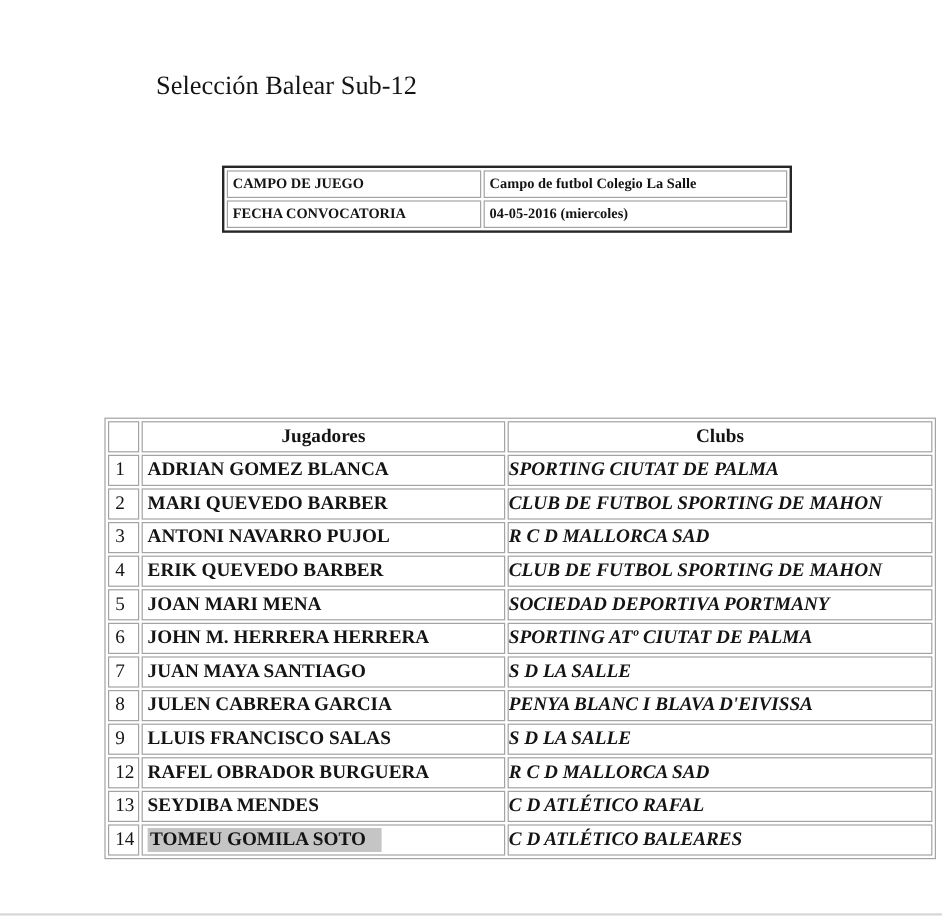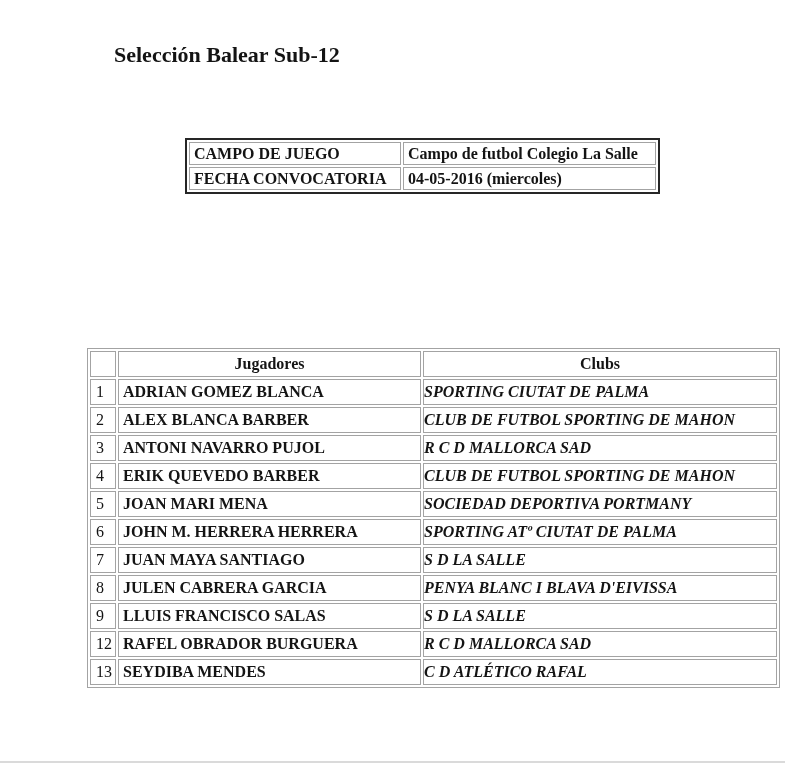--- a/index.html
+++ b/index.html
@@ -13,41 +13,41 @@
     position: relative;
     overflow: hidden;
     font-family: "Liberation Serif", "DejaVu Serif", serif;
     color: #141414;
   }
 
   .title {
     position: absolute;
     left: 114px;
     top: 42px;
-    margin: 0;
+    margin: 16px;
     font-size: 22px;
     line-height: 25px;
-    font-weight: bold;
+    font-weight: normal;
     white-space: nowrap;
   }
 
   
   .info-table {
     position: absolute;
     left: 185px;
     top: 138px;
     border-collapse: separate;
     border-spacing: 2px;
     border: 2px solid #262626;
     background: #ffffff;
   }
   .info-table td {
     border: 1px solid #a3a3a3;
     font-weight: bold;
-    font-size: 16px;
+    font-size: 12px;
     height: 21px;
     padding: 0 4px;
     white-space: pre;
     vertical-align: middle;
   }
   .info-table td.label { width: 202px; }
   .info-table td.value { width: 243px; }
 
   
   .players-table {
@@ -140,21 +140,21 @@
       </tr>
     </thead>
     <tbody>
         <tr>
           <td class="num">1</td>
           <td class="player">ADRIAN GOMEZ BLANCA</td>
           <td class="club">SPORTING CIUTAT DE PALMA</td>
         </tr>
         <tr>
           <td class="num">2</td>
-          <td class="player">ALEX BLANCA BARBER</td>
+          <td class="player">MARI QUEVEDO BARBER</td>
           <td class="club">CLUB DE FUTBOL SPORTING DE MAHON</td>
         </tr>
         <tr>
           <td class="num">3</td>
           <td class="player">ANTONI NAVARRO PUJOL</td>
           <td class="club">R C D MALLORCA SAD</td>
         </tr>
         <tr>
           <td class="num">4</td>
           <td class="player">ERIK QUEVEDO BARBER</td>
@@ -188,18 +188,23 @@
         <tr>
           <td class="num">12</td>
           <td class="player">RAFEL OBRADOR BURGUERA</td>
           <td class="club">R C D MALLORCA SAD</td>
         </tr>
         <tr>
           <td class="num">13</td>
           <td class="player">SEYDIBA MENDES</td>
           <td class="club">C D ATLÉTICO RAFAL</td>
         </tr>
+        <tr>
+          <td class="num">14</td>
+          <td class="player"><span class="highlight">TOMEU GOMILA SOTO</span></td>
+          <td class="club">C D ATLÉTICO BALEARES</td>
+        </tr>
       </tbody>
   </table>
 
   <div class="bottom-line"></div>
 
 </div>
 
 </body></html>

